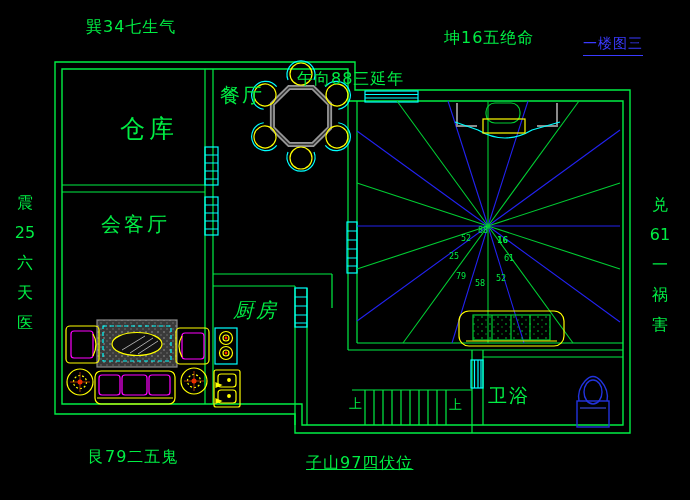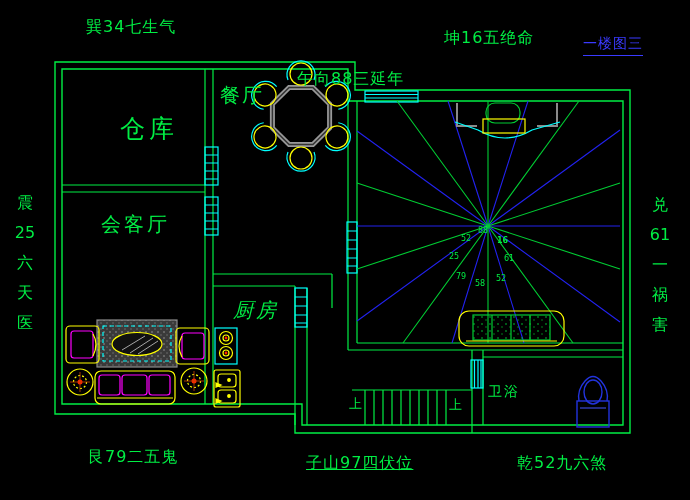--- a/index.html
+++ b/index.html
@@ -18,21 +18,21 @@
   .vlabel{position:absolute;width:30px;display:flex;flex-direction:column;align-items:center;
           color:#00ee44;font-size:16px;}
   .vlabel span{line-height:30px;}
   .vlabel-left{left:10px;top:188px;}
   .vlabel-right{left:645px;top:190px;}
   .room-lbl{position:absolute;color:#00ee44;white-space:nowrap;}
   .room-storage{left:120px;top:112px;font-size:25px;letter-spacing:4px;}
   .room-dining{left:220px;top:82px;font-size:20px;letter-spacing:2px;}
   .room-living{left:101px;top:211px;font-size:20px;letter-spacing:3px;}
   .room-kitchen{left:233px;top:289px;font-size:20px;letter-spacing:3px;font-style:italic;margin-top:8px;}
-  .room-bath{left:488px;top:383px;font-size:14px;letter-spacing:2px;}
+  .room-bath{left:488px;top:383px;font-size:19px;letter-spacing:2px;}
   .up-lbl{position:absolute;color:#00ee44;font-size:13px;}
   .up-left{left:349px;top:395px;}
   .up-right{left:449px;top:396px;}
   .cnum{position:absolute;color:#00ee44;font-size:8px;line-height:8px;margin-top:36px;}
   .cnum-nw{left:461px;top:199px;} .cnum-n{left:478px;top:191px;}
   .cnum-ne{left:497px;top:201px;font-weight:bold;} .cnum-w{left:449px;top:217px;}
   .cnum-e{left:504px;top:219px;}  .cnum-sw{left:456px;top:237px;}
   .cnum-s{left:475px;top:244px;}  .cnum-se{left:496px;top:239px;}
 </style>
 </head>
@@ -240,21 +240,20 @@
       <path d="M580,408 H606" stroke="#4455ff" stroke-width="1"></path>
     </g>
   </svg>
 
   <div class="lbl lbl-topleft">巽34七生气</div>
   <div class="lbl lbl-topcenter">午向88三延年</div>
   <div class="lbl lbl-topright">坤16五绝命</div>
   <div class="lbl title-blue">一楼图三</div>
   <div class="lbl lbl-bottomleft">艮79二五鬼</div>
   <div class="lbl lbl-bottomcenter">子山97四伏位</div>
-  <div class="lbl lbl-bottomright">乾52九六煞</div>
 
   <div class="vlabel vlabel-left">
     <span>震</span>
     <span>25</span>
     <span>六</span>
     <span>天</span>
     <span>医</span>
   </div>
   <div class="vlabel vlabel-right">
     <span>兑</span>

